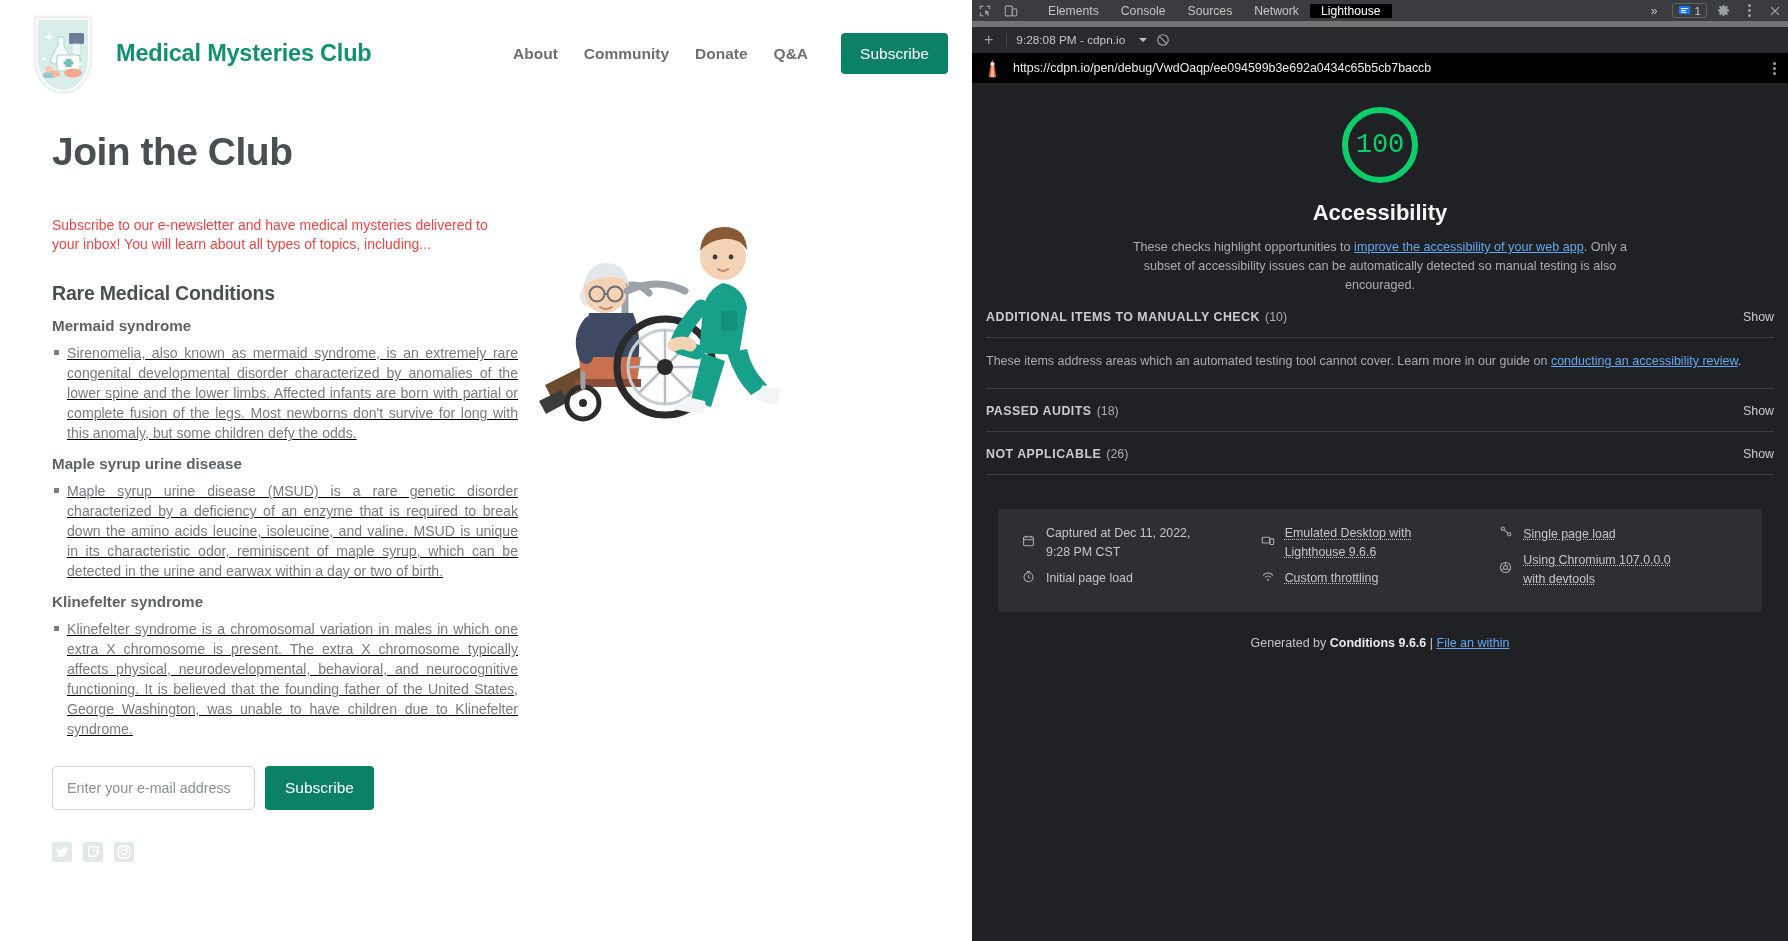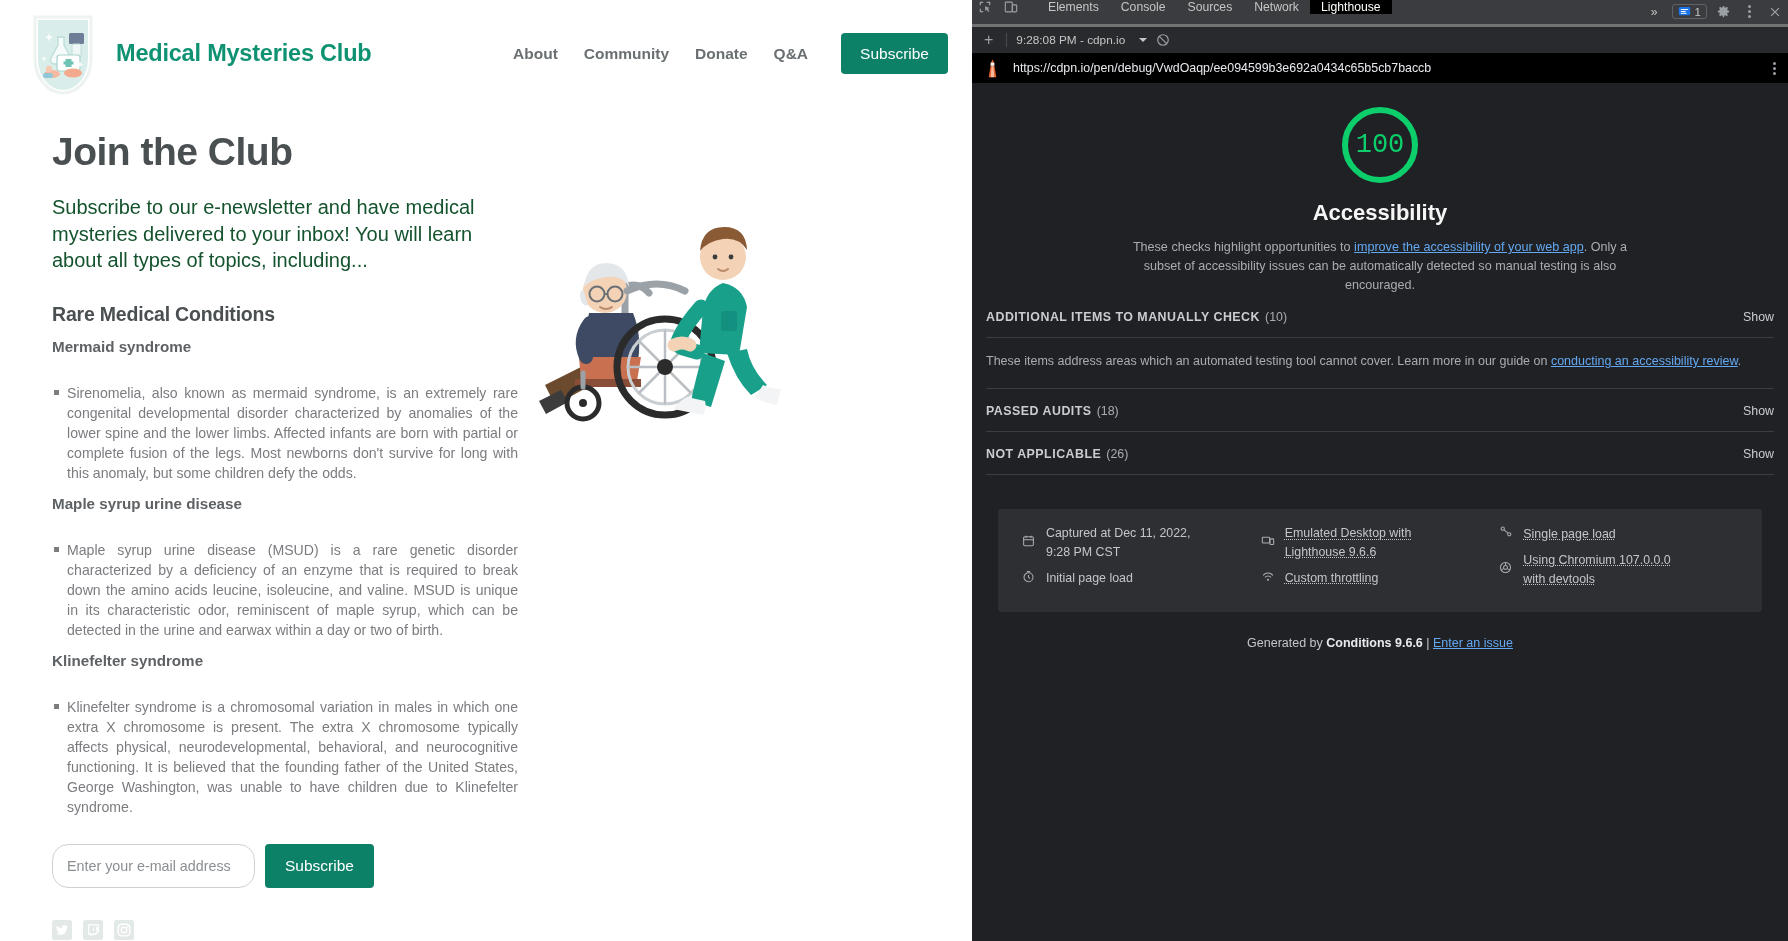--- a/index.html
+++ b/index.html
@@ -72,43 +72,44 @@
     position: relative;
   }
   h1.page-title {
     font-size: 39px;
     font-weight: bold;
     color: #4a4f52;
     letter-spacing: -0.5px;
     margin-top: 23px;
   }
   .intro {
-    font-size: 20px;
-    color: #14532d;
+    font-size: 14px;
+    color: #ef4444;
     line-height: 1.33;
-    margin-top: 20px;
+    margin-top: 42px;
     max-width: 452px;
   }
   h2.section-title {
     font-size: 19.5px;
     font-weight: bold;
     color: #4a4f52;
     margin-top: 29px;
     letter-spacing: -0.2px;
   }
   h3.cond-title {
     font-size: 15.2px;
     font-weight: bold;
     color: #5e6265;
     margin-top: 12px;
   }
   ul.cond-list {
     list-style: none;
-    margin-top: 28px;
+    margin-top: 9px;
     max-width: 466px;
+    text-decoration: underline;
   }
   ul.cond-list li {
     font-size: 14.1px;
     color: #7b7c80;
     line-height: 1.42;
     text-align: justify;
     padding-left: 15px;
     position: relative;
   }
   ul.cond-list li::before {
@@ -122,21 +123,21 @@
   .subscribe-form {
     display: flex;
     align-items: stretch;
     gap: 10px;
     margin-top: 27px;
   }
   .email-input {
     width: 203px;
     height: 44px;
     border: 1px solid #cfd2d4;
-    border-radius: 16px;
+    border-radius: 5px;
     padding: 0 14px;
     font-size: 14.3px;
     color: #4d7c0f;
     font-family: "Liberation Sans", sans-serif;
     outline: none;
     background: #fff;
   }
   .email-input::placeholder { color: #8b8f92; }
   .form-sub-btn { padding: 0 20px; height: 44px; }
 
@@ -168,23 +169,23 @@
     background: #202124;
     display: flex;
     flex-direction: column;
     font-family: "Liberation Sans", sans-serif;
     overflow: hidden;
   }
   .dt-tabbar {
     height: 27px;
     background: #3b3c3f;
     display: flex;
-    align-items: flex-start;
+    align-items: center;
     flex: 0 0 27px;
-    border-bottom: 3px solid #737373;
+    border-bottom: 6px solid #737373;
   }
   .dt-iconbtn {
     width: 26px;
     display: flex; align-items: center; justify-content: center;
     color: #9aa0a6;
     cursor: pointer;
   }
   .dt-sep {
     width: 1px; background: #5a5b5e;
     margin: 6px 6px;
@@ -679,17 +680,17 @@
                 <circle cx="8" cy="8" r="2.4" fill="none" stroke="#a8adb3" stroke-width="1.3"></circle>
                 <path d="M8 1.8v3.8M13.4 11.2l-3.3-1.9M2.6 11.2l3.3-1.9" stroke="#a8adb3" stroke-width="1.2"></path>
               </svg>
           </span>
           <span class="mtext mlink">Using Chromium 107.0.0.0 with devtools</span>
         </div>
       </div>
     </div>
 
     <div class="generated">
-      <span>Generated by </span><b>Conditions 9.6.6</b><span> | </span><a href="#">Enter an issue</a>
+      <span>Generated by </span><b>Conditions 9.6.6</b><span> | </span><a href="#">File an within</a>
     </div>
 
   </div>
 </div>
 
 </body></html>

